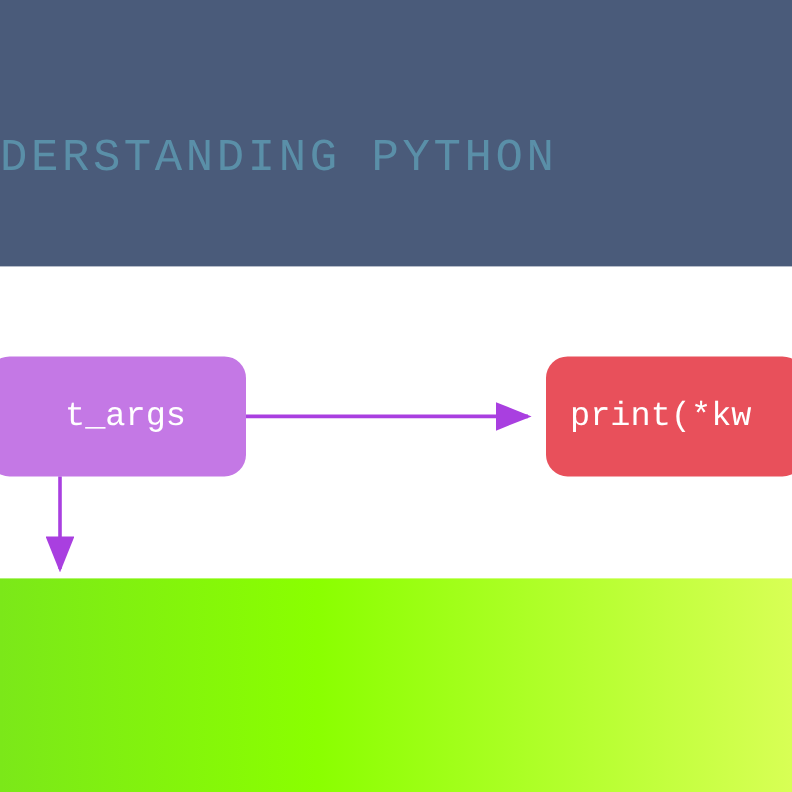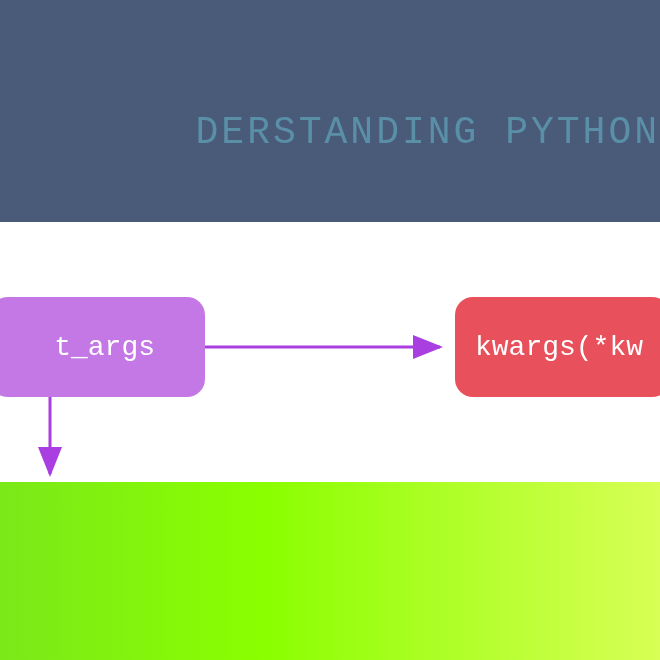--- a/index.html
+++ b/index.html
@@ -8,21 +8,21 @@
     height: 660px;
     background: #ffffff;
     font-family: "Courier New", Courier, monospace;
     position: relative;
     overflow: hidden;
   }
   .header {
     background: #4a5b7a;
     width: 100%;
     padding: 14px 0 18px 0;
-    text-align: right;
+    text-align: left;
     font-family: "Courier New", Courier, monospace;
     font-size: 38px;
     letter-spacing: 3px;
     line-height: 1.25;
     white-space: pre;
   }
   .header .line1 { color: #5a8fa8; }
   .header .line2 { color: #4fc3d9; }
   .diagram-area {
     position: relative;
@@ -88,21 +88,21 @@
   <div class="line1">DERSTANDING PYTHON</div>
 </div>
 
 <div class="diagram-area">
 
   <div class="box box-left">
     <span>t_args</span>
   </div>
 
   <div class="box box-right">
-    <span>kwargs(*kw</span>
+    <span>print(*kw</span>
   </div>
 
   <svg class="arrows">
     <defs>
       <marker id="arrowhead" markerWidth="10" markerHeight="8" refX="9" refY="4" orient="auto">
         <polygon points="0 0, 10 4, 0 8" fill="#a93fe0"></polygon>
       </marker>
     </defs>
     <line x1="205" y1="125" x2="440" y2="125" stroke="#a93fe0" stroke-width="3" marker-end="url(#arrowhead)"></line>
     <line x1="50" y1="175" x2="50" y2="252" stroke="#a93fe0" stroke-width="3" marker-end="url(#arrowhead)"></line>

